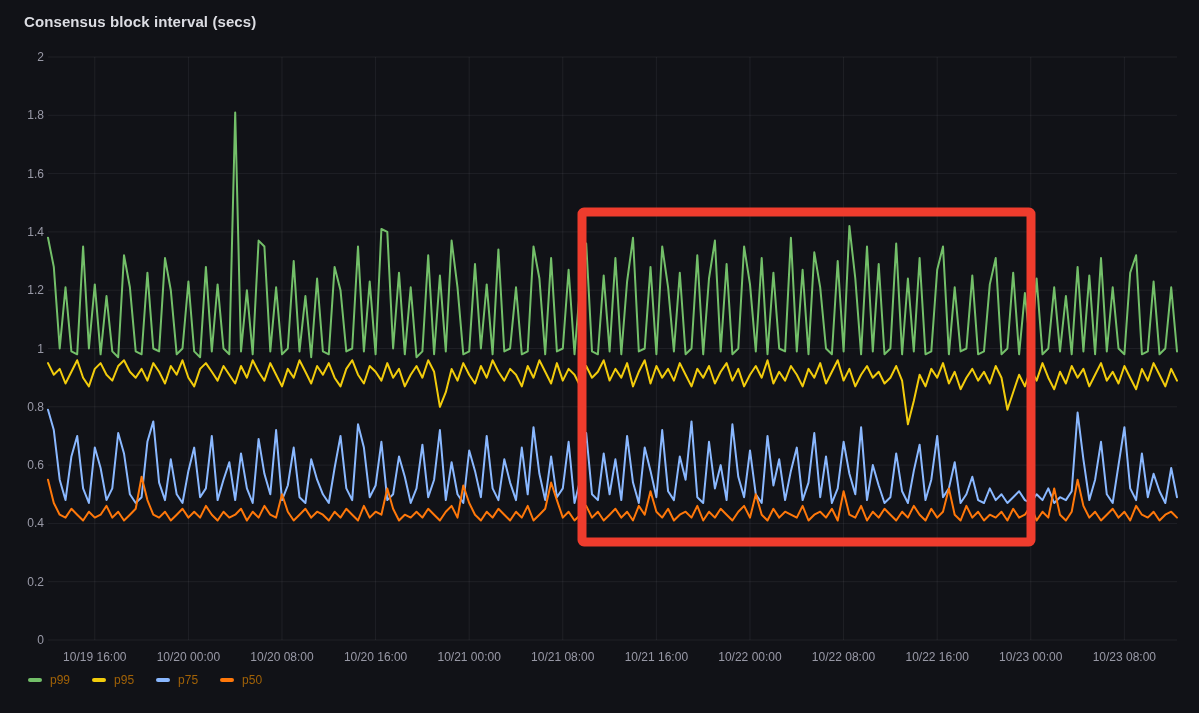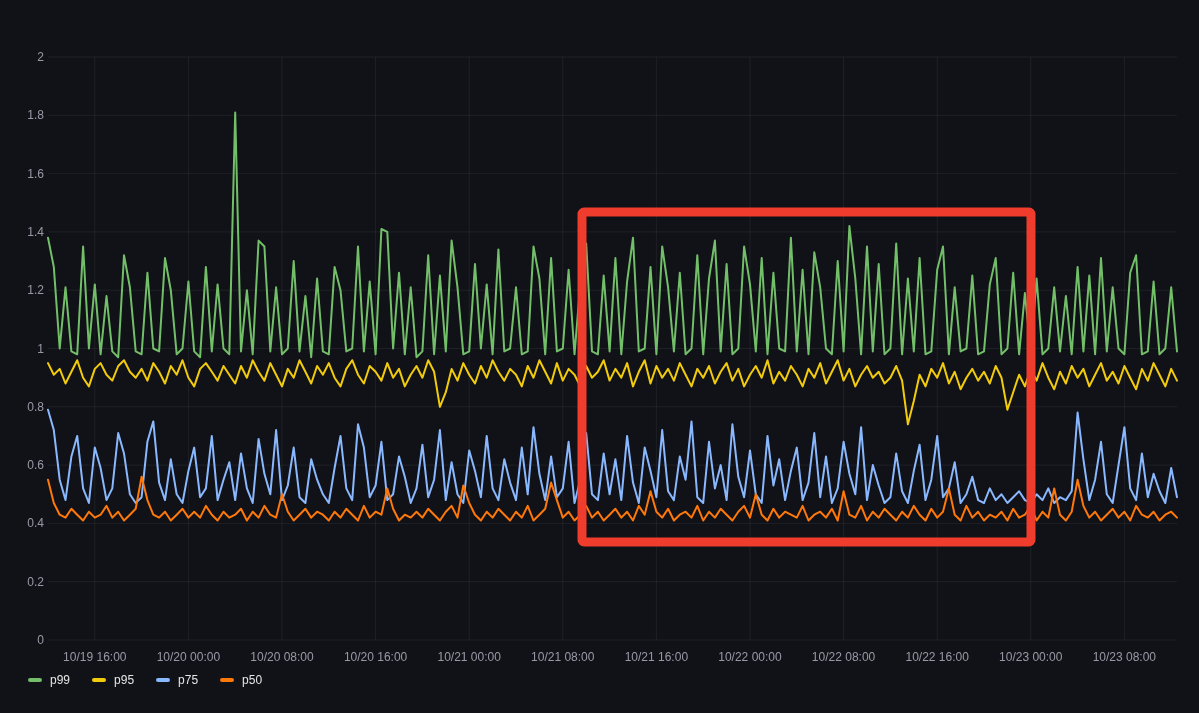--- a/index.html
+++ b/index.html
@@ -4,26 +4,27 @@
 <style>
   html,body{margin:0;padding:0;background:#111217;width:1199px;height:713px;overflow:hidden;
     font-family:"Liberation Sans","DejaVu Sans",sans-serif;}
   .panel{position:relative;width:1199px;height:713px;background:#111217;}
   .panel-title{position:absolute;left:24px;top:13px;font-size:15px;font-weight:600;
     color:#dcdde3;letter-spacing:.1px;}
   .chart-svg{position:absolute;left:0;top:0;}
   .legend{position:absolute;left:28px;top:673px;display:flex;align-items:center;gap:22px;}
   .legend-item{display:flex;align-items:center;gap:8px;cursor:pointer;}
   .legend-swatch{width:14px;height:4px;border-radius:2px;display:inline-block;}
-  .legend-label{font-size:12px;color:#e5e5e5;}
+  .legend-label{font-size:12px;color:#a16207;}
 </style>
 </head>
 <body>
 
 <div class="panel">
+  <div class="panel-title">Consensus block interval (secs)</div>
 
   <svg class="chart-svg" id="chart" width="1199" height="713">
       <line x1="48" y1="640" x2="1177" y2="640" stroke="rgba(204,204,220,0.08)" stroke-width="1"></line>
       <line x1="48" y1="581.7" x2="1177" y2="581.7" stroke="rgba(204,204,220,0.08)" stroke-width="1"></line>
       <line x1="48" y1="523.4000000000001" x2="1177" y2="523.4000000000001" stroke="rgba(204,204,220,0.08)" stroke-width="1"></line>
       <line x1="48" y1="465.09999999999997" x2="1177" y2="465.09999999999997" stroke="rgba(204,204,220,0.08)" stroke-width="1"></line>
       <line x1="48" y1="406.8" x2="1177" y2="406.8" stroke="rgba(204,204,220,0.08)" stroke-width="1"></line>
       <line x1="48" y1="348.5" x2="1177" y2="348.5" stroke="rgba(204,204,220,0.08)" stroke-width="1"></line>
       <line x1="48" y1="290.19999999999993" x2="1177" y2="290.19999999999993" stroke="rgba(204,204,220,0.08)" stroke-width="1"></line>
       <line x1="48" y1="231.89999999999995" x2="1177" y2="231.89999999999995" stroke="rgba(204,204,220,0.08)" stroke-width="1"></line>

